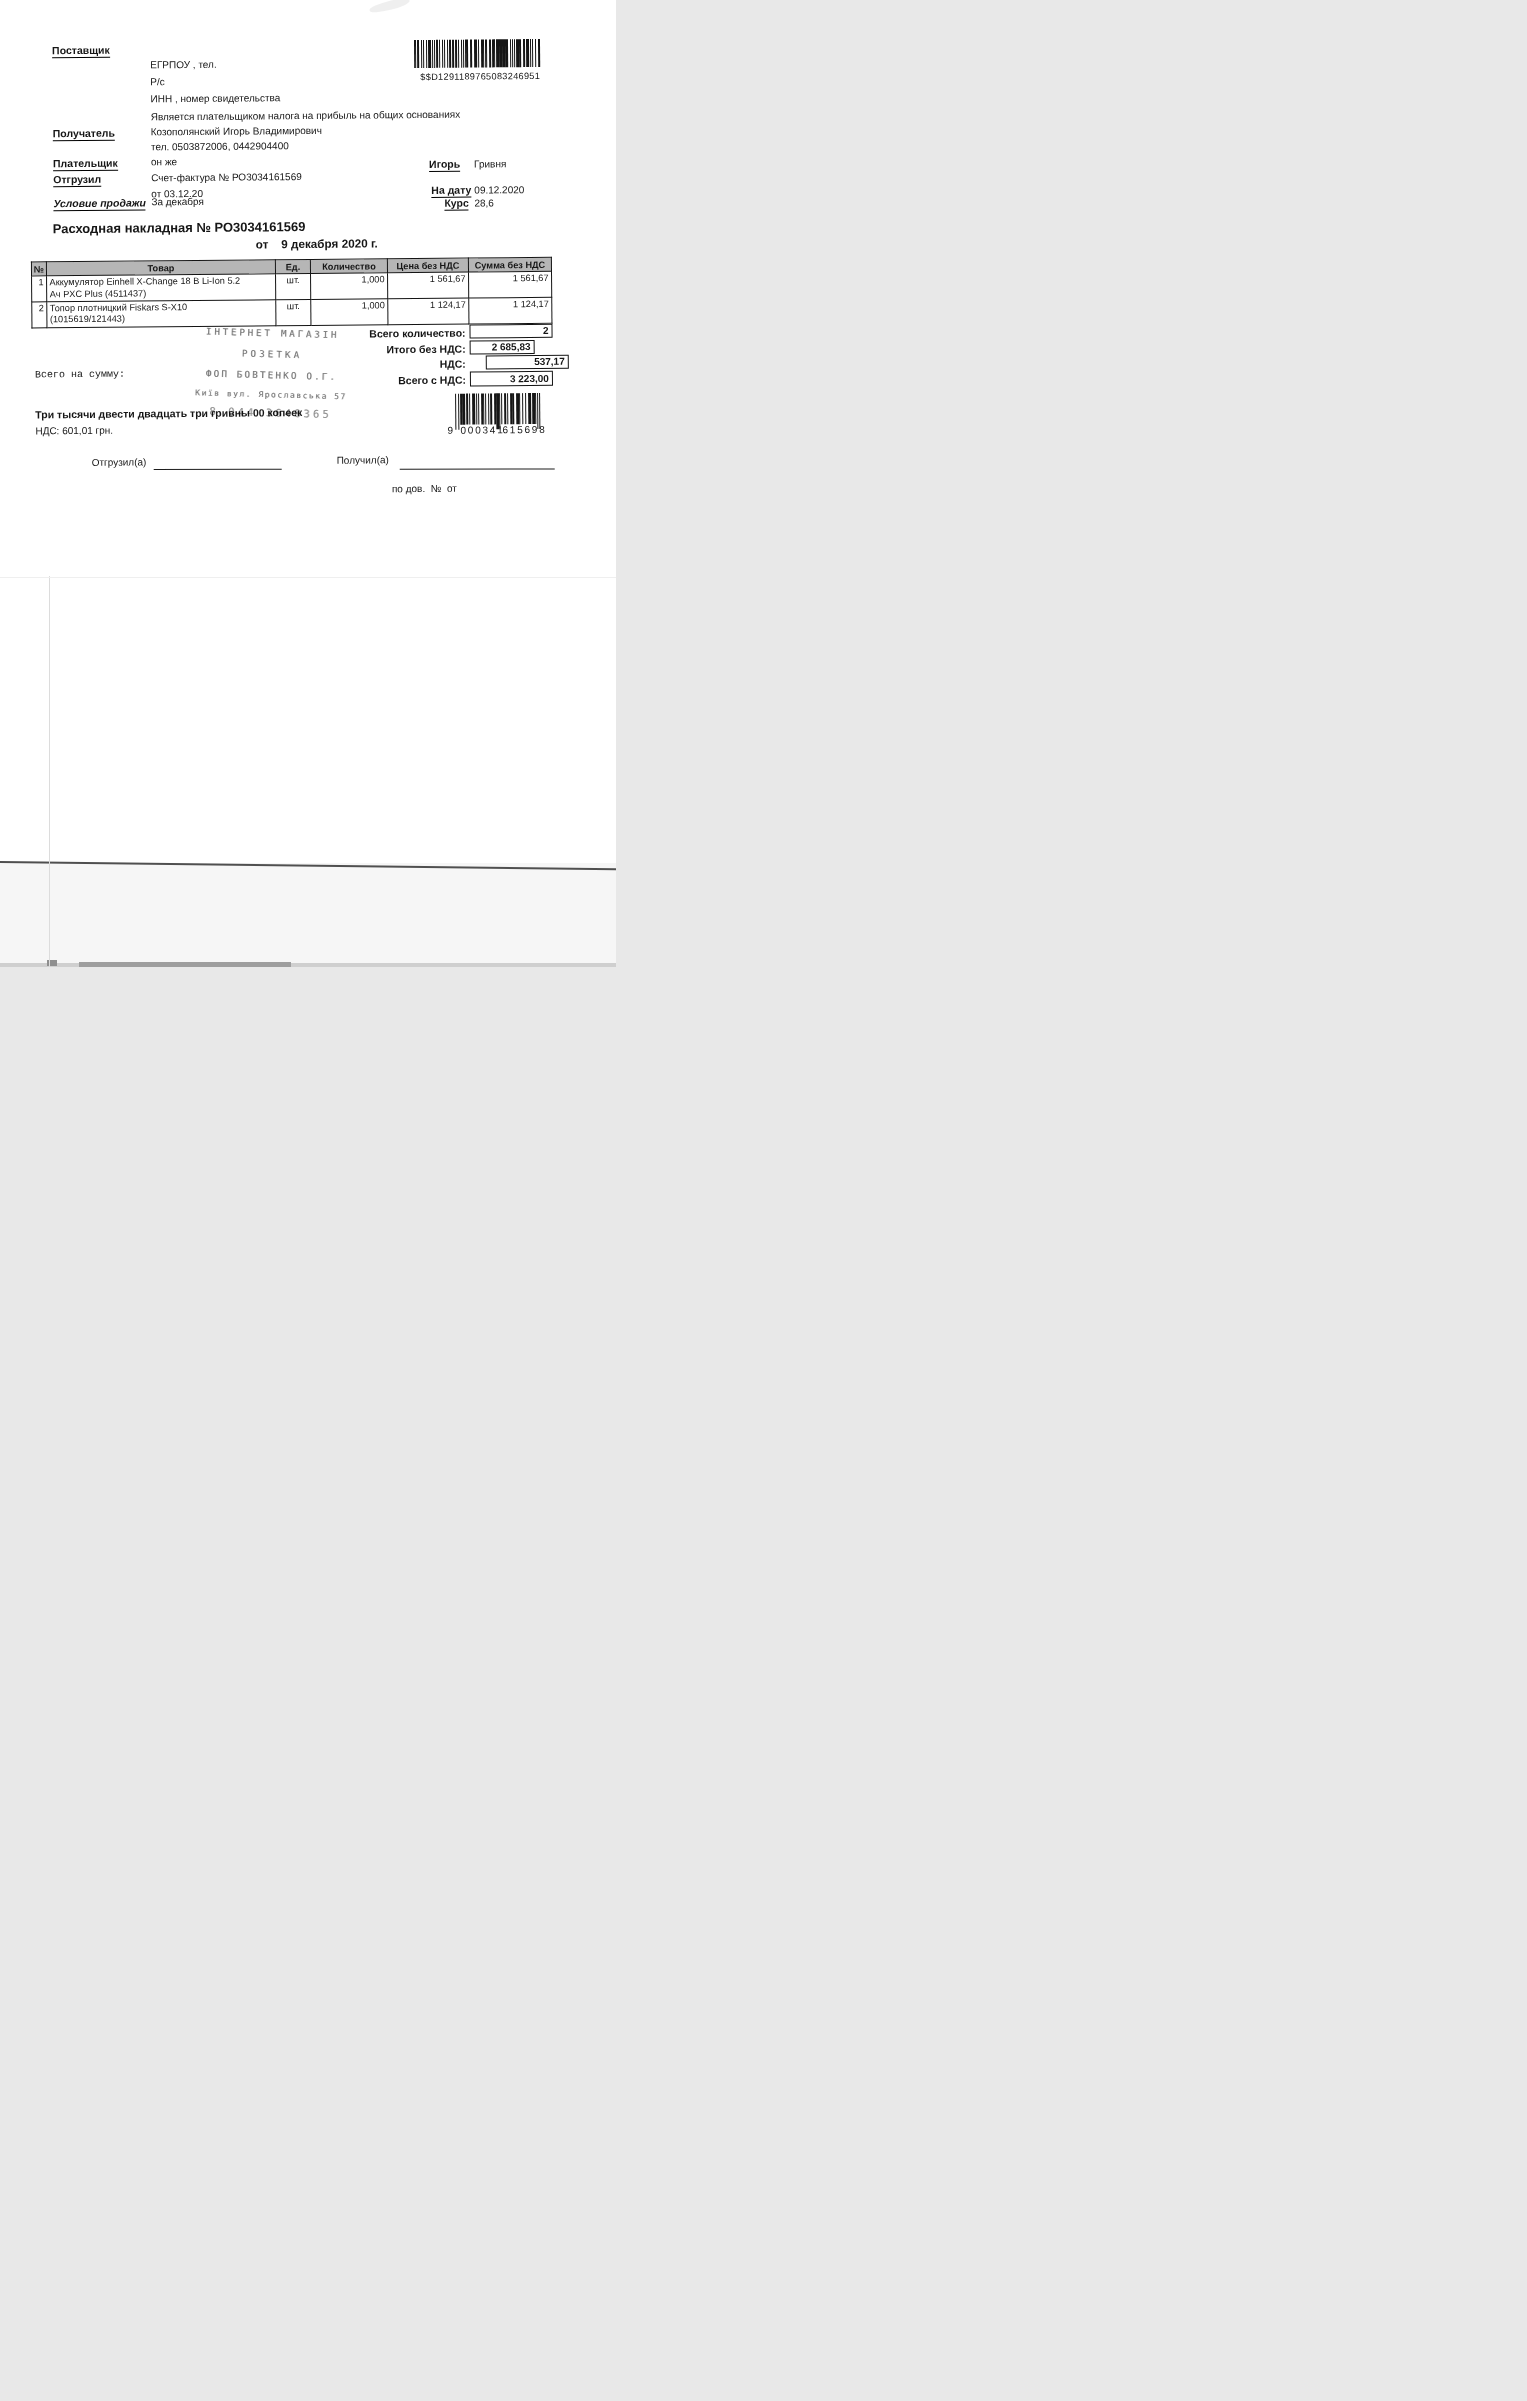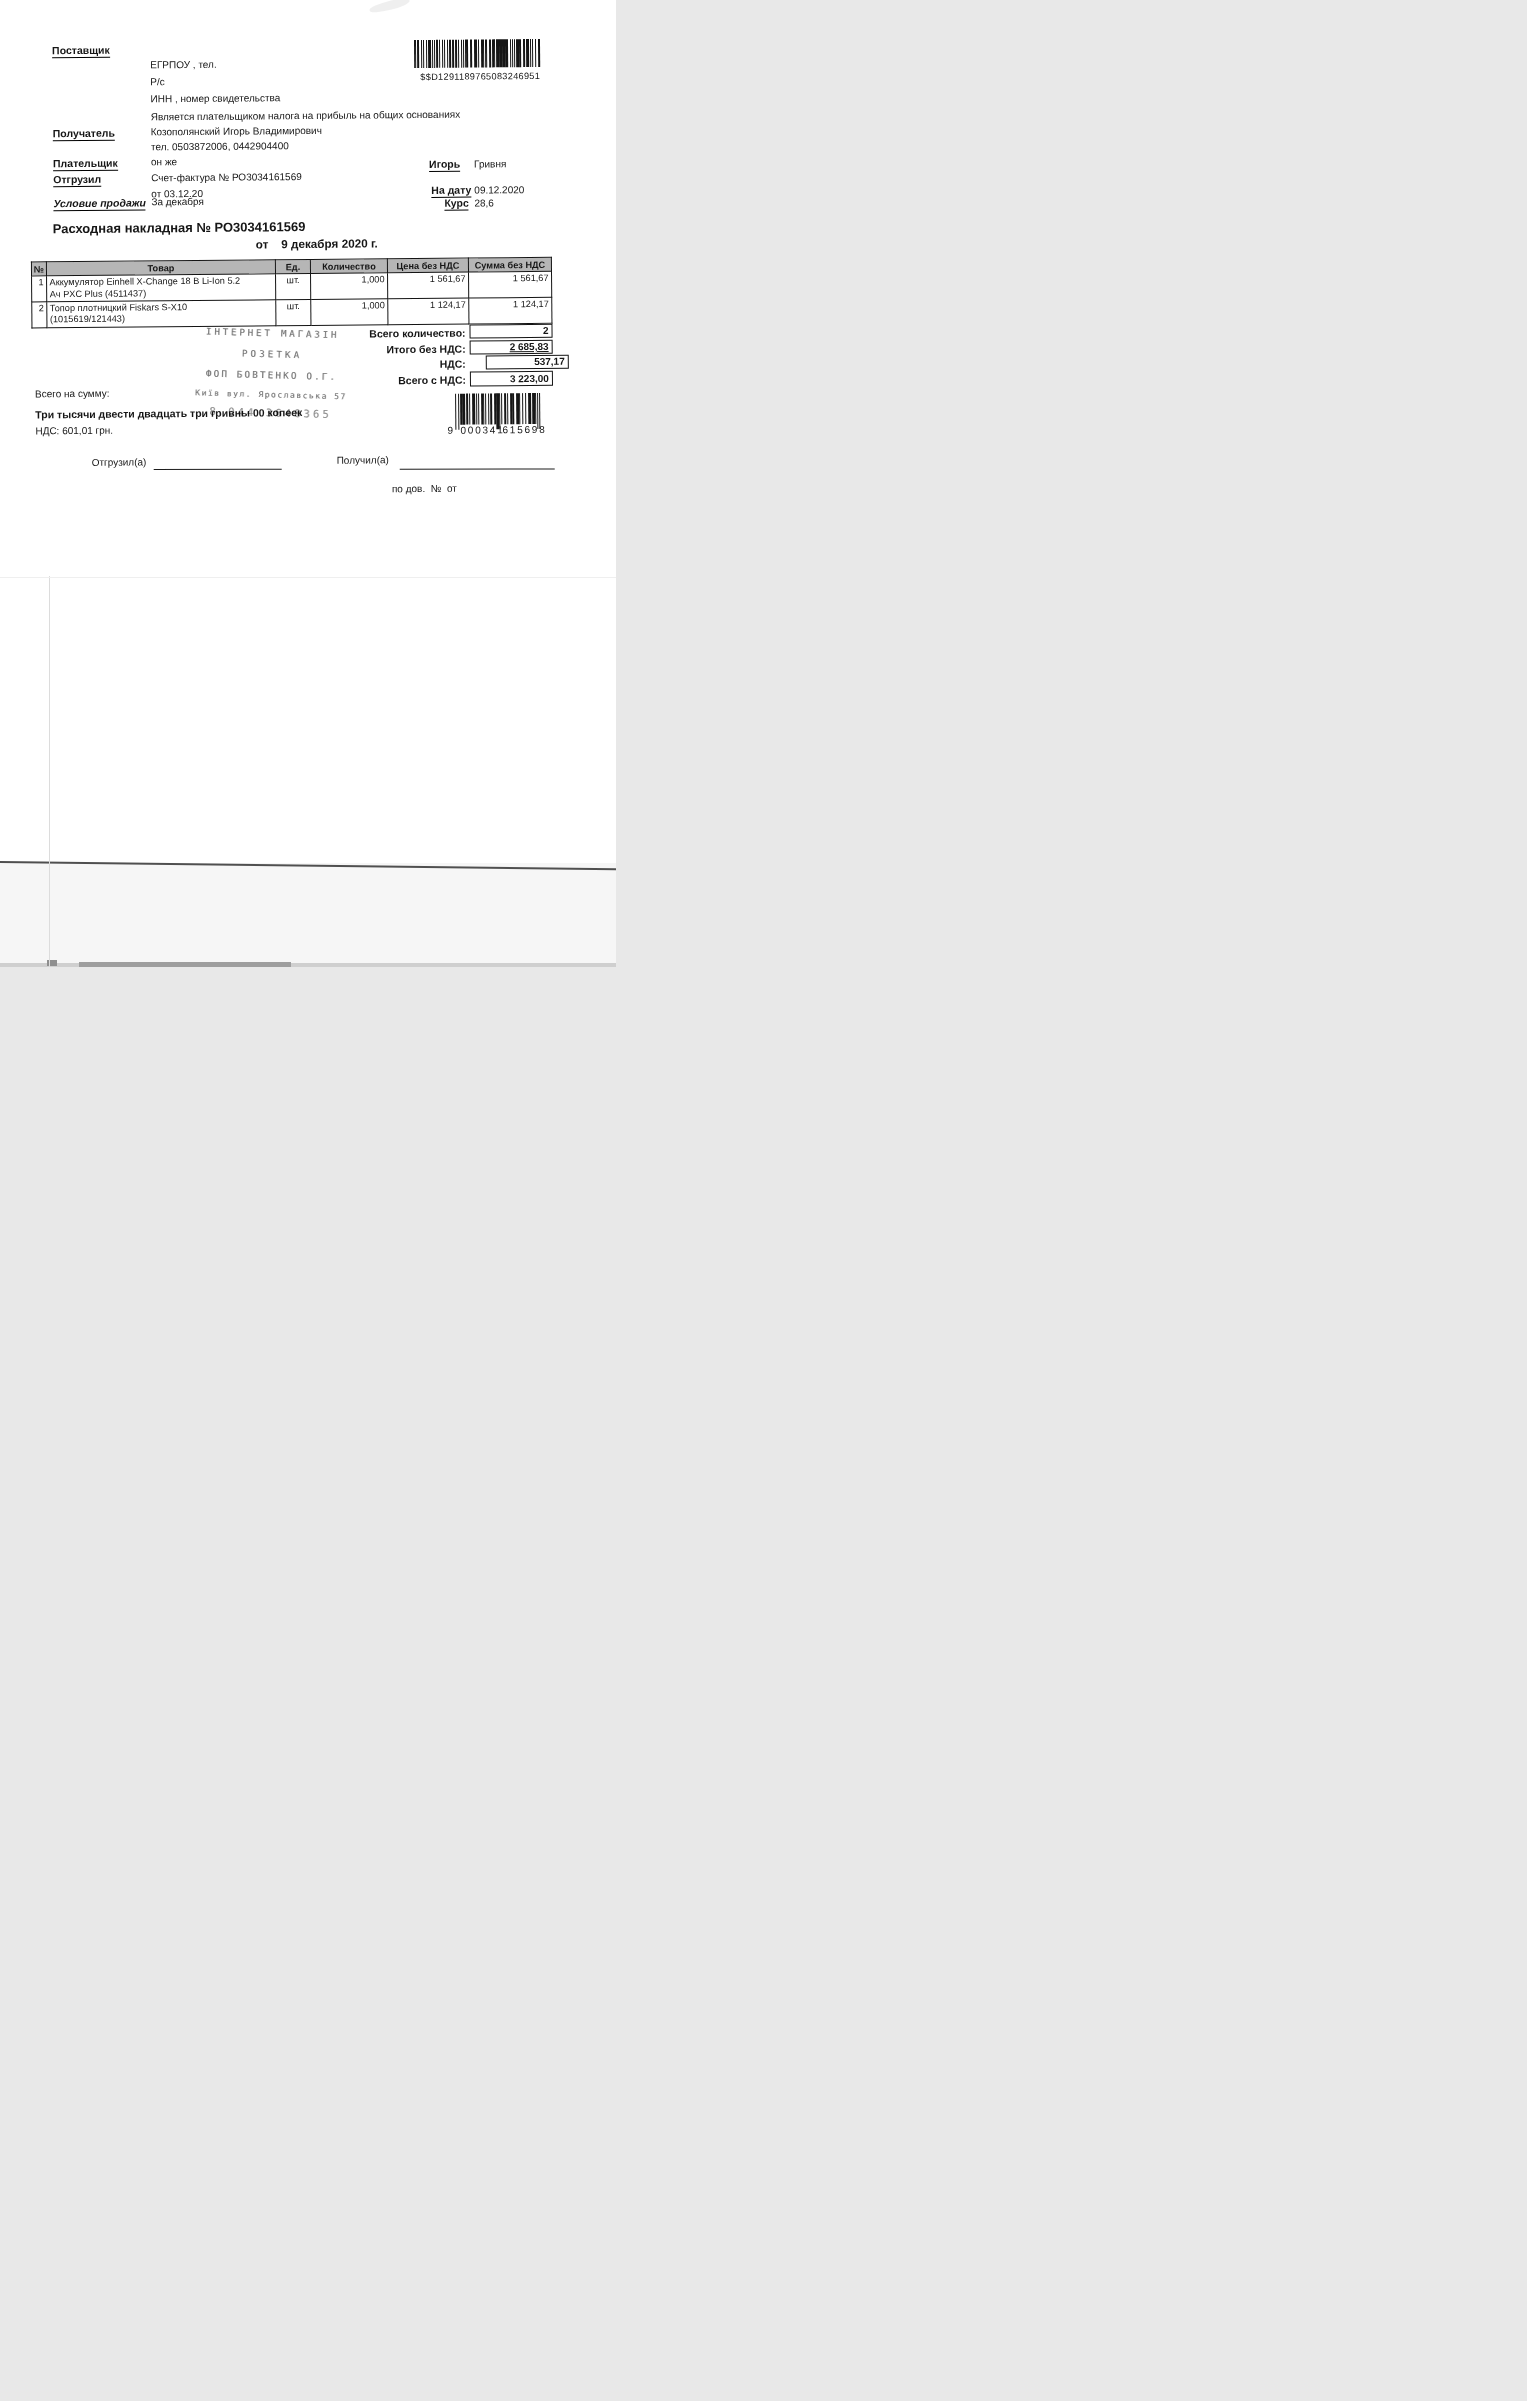--- a/index.html
+++ b/index.html
@@ -170,29 +170,29 @@
           <td class="cprice">1 124,17</td>
           <td class="csum">1 124,17</td>
         </tr>
       </tbody>
     </table>
 
     <div class="abs tot-lbl" style="left:246px;top:328px;width:220px;">Всего количество:</div>
     <div class="abs tot-box" style="left:470px;top:326px;width:83px;height:13.6px;line-height:11.7px;">2</div>
 
     <div class="abs tot-lbl" style="left:246px;top:344px;width:220px;">Итого без НДС:</div>
-    <div class="abs tot-box" style="left:470px;top:342px;width:83px;height:14px;line-height:12.3px;text-decoration:underline;">2 685,83</div>
+    <div class="abs tot-box" style="left:470px;top:342px;width:65px;height:14px;line-height:12.3px;">2 685,83</div>
 
     <div class="abs tot-lbl" style="left:246px;top:359px;width:220px;">НДС:</div>
     <div class="abs tot-box" style="left:470px;top:357px;width:83px;height:14px;line-height:12.3px;margin-left:16px;">537,17</div>
 
     <div class="abs tot-lbl" style="left:246px;top:375px;width:220px;">Всего с НДС:</div>
     <div class="abs tot-box" style="left:470px;top:373px;width:83px;height:15px;line-height:13px;">3 223,00</div>
 
-    <div class="abs val" style="left:35px;top:386px;">Всего на сумму:</div>
+    <div class="abs val" style="left:35px;top:367px;font-family:Liberation Mono, monospace;">Всего на сумму:</div>
     <div class="abs" style="left:35px;top:406px;font-weight:bold;font-size:10.5px;white-space:nowrap;">Три тысячи двести двадцать три гривны 00 копеек</div>
     <div class="abs val" style="left:35px;top:423px;">НДС: 601,01 грн.</div>
 
     <div class="abs stamp" style="left:179px;top:327px;width:185px;height:99px;transform:rotate(2deg);">
       <div class="sline" style="top:0;left:0;font-size:9.2px;letter-spacing:2.8px;">ІНТЕРНЕТ МАГАЗІН</div>
       <div class="sline" style="top:21px;left:0;font-size:9.2px;letter-spacing:3.1px;">РОЗЕТКА</div>
       <div class="sline" style="top:42px;left:0;font-size:9.2px;letter-spacing:2.2px;">ФОП БОВТЕНКО  О.Г.</div>
       <div class="sline" style="top:63px;left:0;font-size:8px;letter-spacing:1.5px;">Київ вул. Ярославська 57</div>
       <div class="sline" style="top:79px;left:0;font-size:10.5px;letter-spacing:3.1px;opacity:.8;">8 044 3648365</div>
     </div>

